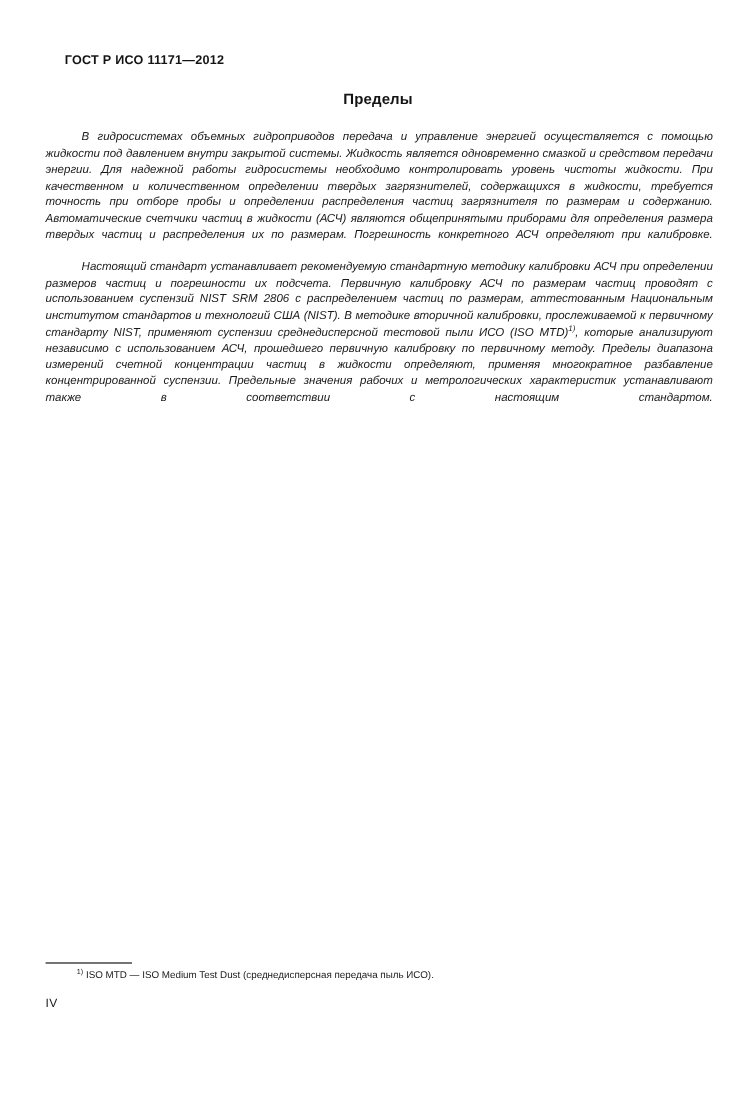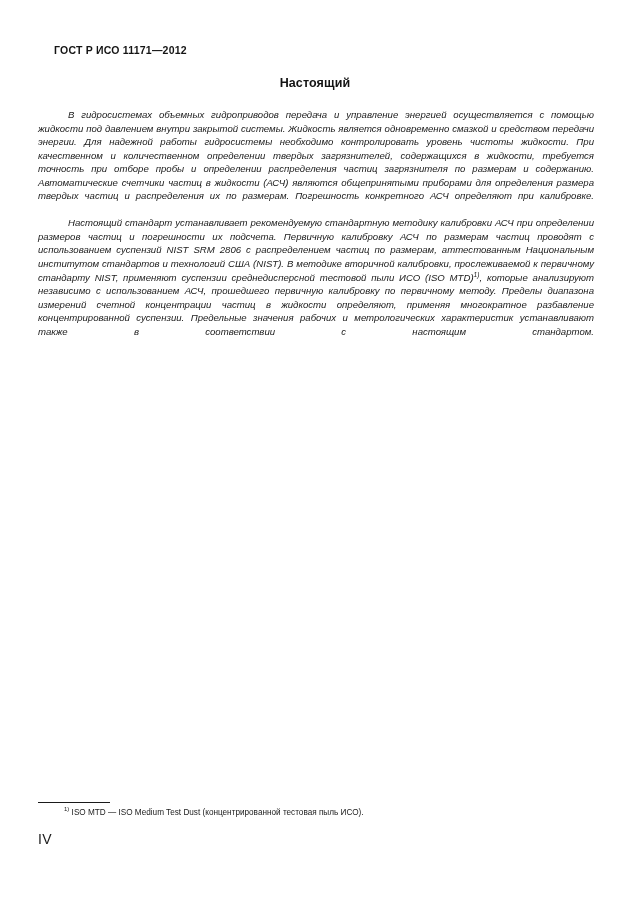--- a/index.html
+++ b/index.html
@@ -112,40 +112,40 @@
     font-size: 6px;
     vertical-align: super;
     line-height: 0;
   }
 
   
   .folio {
     position: absolute;
     left: 38px;
     top: 831px;
-    font-size: 14px;
+    font-size: 10px;
     color: #1a1a1a;
     letter-spacing: 0.02em;
   }
 </style>
 </head>
 <body>
 
 <div class="page">
 
   <div class="running-header">ГОСТ Р ИСО 11171—2012</div>
 
   <div class="section-title">
-    <span>Настоящий</span>
+    <span>Пределы</span>
   </div>
 
   <div class="body-block">
     <p>В гидросистемах объемных гидроприводов передача и управление энергией осуществляется с помощью жидкости под давлением внутри закрытой системы. Жидкость является одновременно смазкой и средством передачи энергии. Для надежной работы гидросистемы необходимо контролировать уровень чистоты жидкости. При качественном и количественном определении твердых загрязнителей, содержащихся в жидкости, требуется точность при отборе пробы и определении распределения частиц загрязнителя по размерам и содержанию. Автоматические счетчики частиц в жидкости (АСЧ) являются общепринятыми приборами для определения размера твердых частиц и распределения их по размерам. Погрешность конкретного АСЧ определяют при калибровке.</p>
     <p><span>Настоящий стандарт устанавливает рекомендуемую стандартную методику калибровки АСЧ при определении размеров частиц и погрешности их подсчета. Первичную калибровку АСЧ по размерам частиц проводят с использованием суспензий NIST SRM 2806 с распределением частиц по размерам, аттестованным Национальным институтом стандартов и технологий США (NIST). В методике вторичной калибровки, прослеживаемой к первичному стандарту NIST, применяют суспензии среднедисперсной тестовой пыли ИСО (ISO MTD)</span><sup class="fn-ref">1)</sup><span>, которые анализируют независимо с использованием АСЧ, прошедшего первичную калибровку по первичному методу. Пределы диапазона измерений счетной концентрации частиц в жидкости определяют, применяя многократное разбавление концентрированной суспензии. Предельные значения рабочих и метрологических характеристик устанавливают также в соответствии с  настоящим стандартом.</span></p>
   </div>
 
   <div class="footnote-rule"></div>
 
-  <div class="footnote"><sup>1)</sup><span> ISO MTD — ISO Medium Test Dust (концентрированной тестовая пыль ИСО).</span></div>
+  <div class="footnote"><sup>1)</sup><span> ISO MTD — ISO Medium Test Dust (среднедисперсная передача пыль ИСО).</span></div>
 
   <div class="folio">IV</div>
 
 </div>
 
 </body></html>

